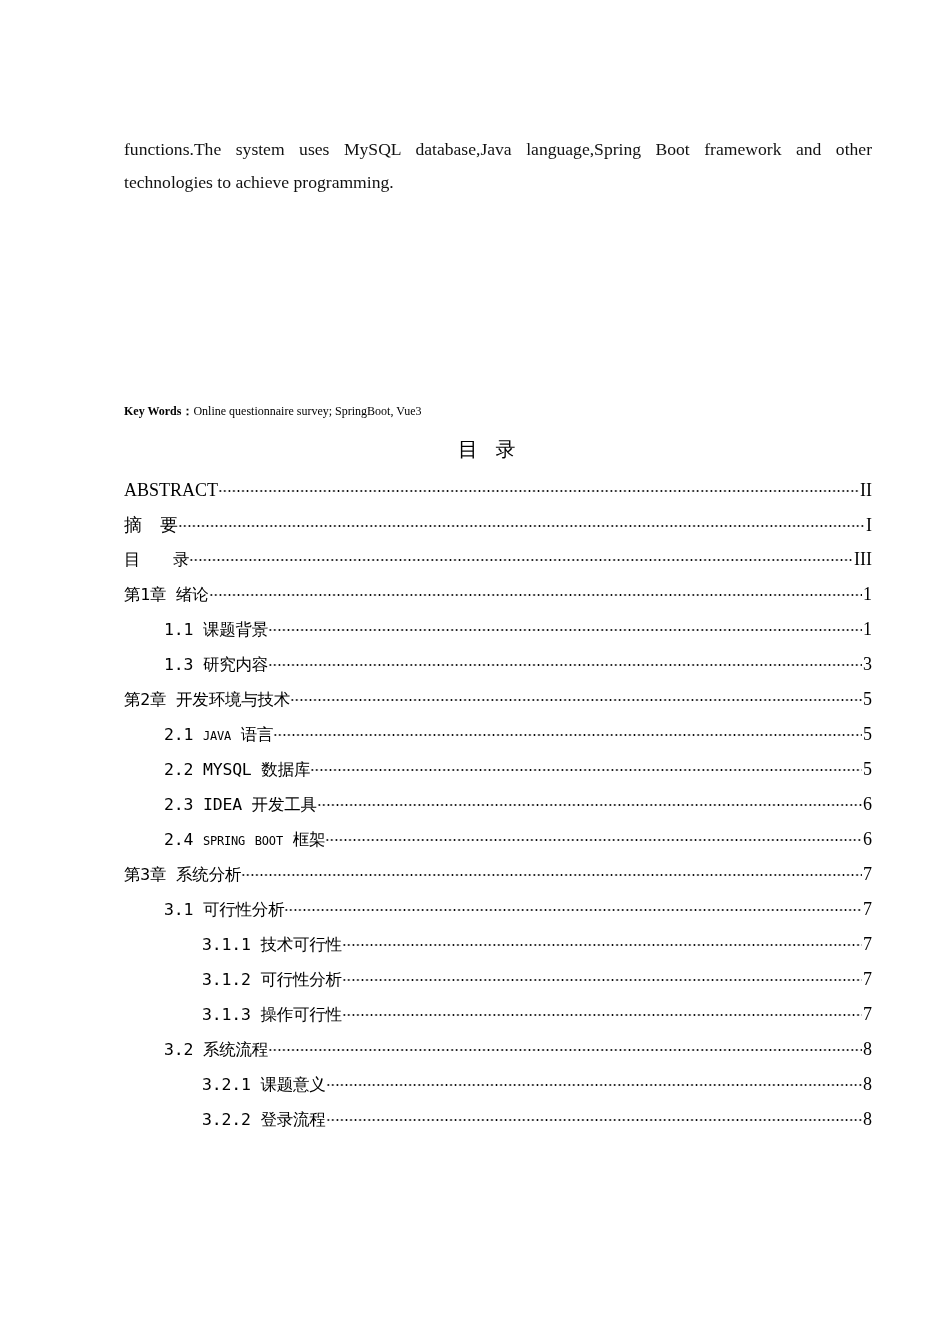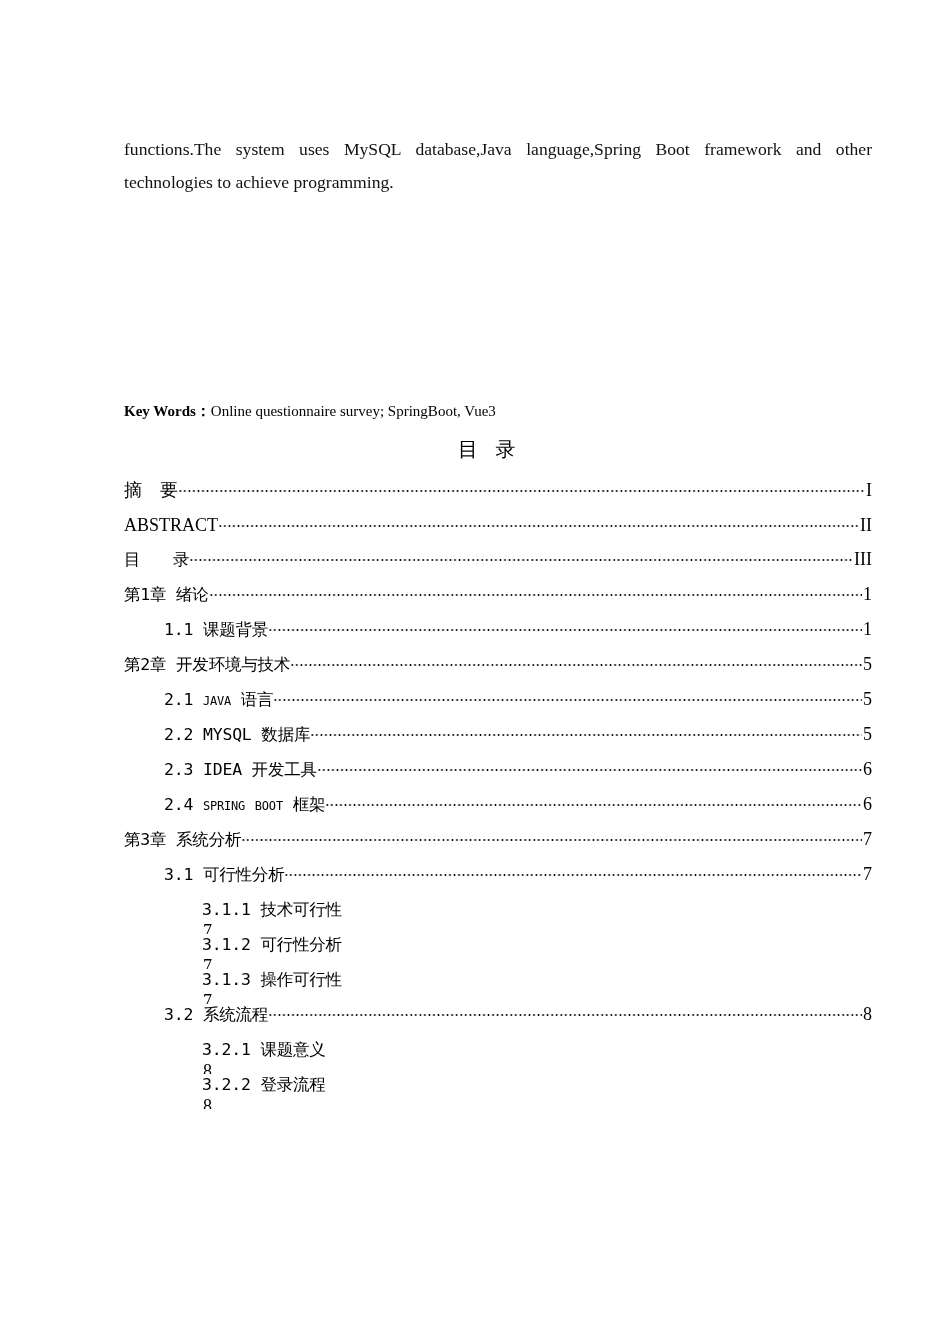--- a/index.html
+++ b/index.html
@@ -48,21 +48,21 @@
     margin-top: 0px;
   }
 
   
   .keywords {
     position: absolute;
     left: 112px;
     top: 398px;
     width: 748px;
     font-family: "Liberation Serif", "DejaVu Serif", serif;
-    font-size: 15px;
+    font-size: 12px;
     line-height: 26px;
     white-space: nowrap;
   }
   .keywords .kw-label {
     font-weight: bold;
   }
   .keywords .kw-value {
     font-weight: normal;
   }
 
@@ -139,21 +139,21 @@
     flex: 0 0 auto;
     font-family: "Liberation Serif", "DejaVu Serif", serif;
     font-size: 18px;
     text-align: right;
     padding-left: 1px;
   }
 
   
   .lvl1 { padding-left: 0px; }
   .lvl2 { padding-left: 40px; }
-  .lvl3 { padding-left: 78px; flex-direction: column; }
+  .lvl3 { padding-left: 78px; }
 
   
   .smallcaps {
     font-variant: small-caps;
     text-transform: lowercase;
     text-align: center;
   }
 </style>
 </head>
 <body>
@@ -167,44 +167,49 @@
   <div class="keywords">
     <span class="kw-label">Key Words：</span><span class="kw-value">Online questionnaire survey; SpringBoot, Vue3</span>
   </div>
 
   <div class="toc-heading">
     <span>目</span><span class="gap"></span><span>录</span>
   </div>
 
   <div class="toc" id="toc-list">
       <div class="toc-row lvl1 serif">
+        <span class="label">ABSTRACT</span>
+        <span class="dots"></span>
+        <span class="pageno">II</span>
+      </div>
+      <div class="toc-row lvl1 serif">
         <span class="label">摘　要</span>
         <span class="dots"></span>
         <span class="pageno">I</span>
       </div>
-      <div class="toc-row lvl1 serif">
-        <span class="label">ABSTRACT</span>
-        <span class="dots"></span>
-        <span class="pageno">II</span>
-      </div>
       <div class="toc-row lvl1 sans">
         <span class="label">目　　录</span>
         <span class="dots"></span>
         <span class="pageno">III</span>
       </div>
       <div class="toc-row lvl1 sans">
         <span class="label">第1章 绪论</span>
         <span class="dots"></span>
         <span class="pageno">1</span>
       </div>
       <div class="toc-row lvl2 sans">
         <span class="label">1.1 课题背景</span>
         <span class="dots"></span>
         <span class="pageno">1</span>
       </div>
+      <div class="toc-row lvl2 sans">
+        <span class="label">1.3 研究内容</span>
+        <span class="dots"></span>
+        <span class="pageno">3</span>
+      </div>
       <div class="toc-row lvl1 sans">
         <span class="label">第2章 开发环境与技术</span>
         <span class="dots"></span>
         <span class="pageno">5</span>
       </div>
       <div class="toc-row lvl2 sans">
         <span class="label">2.1 <span class="smallcaps">JAVA</span> 语言</span>
         <span class="dots"></span>
         <span class="pageno">5</span>
       </div>

